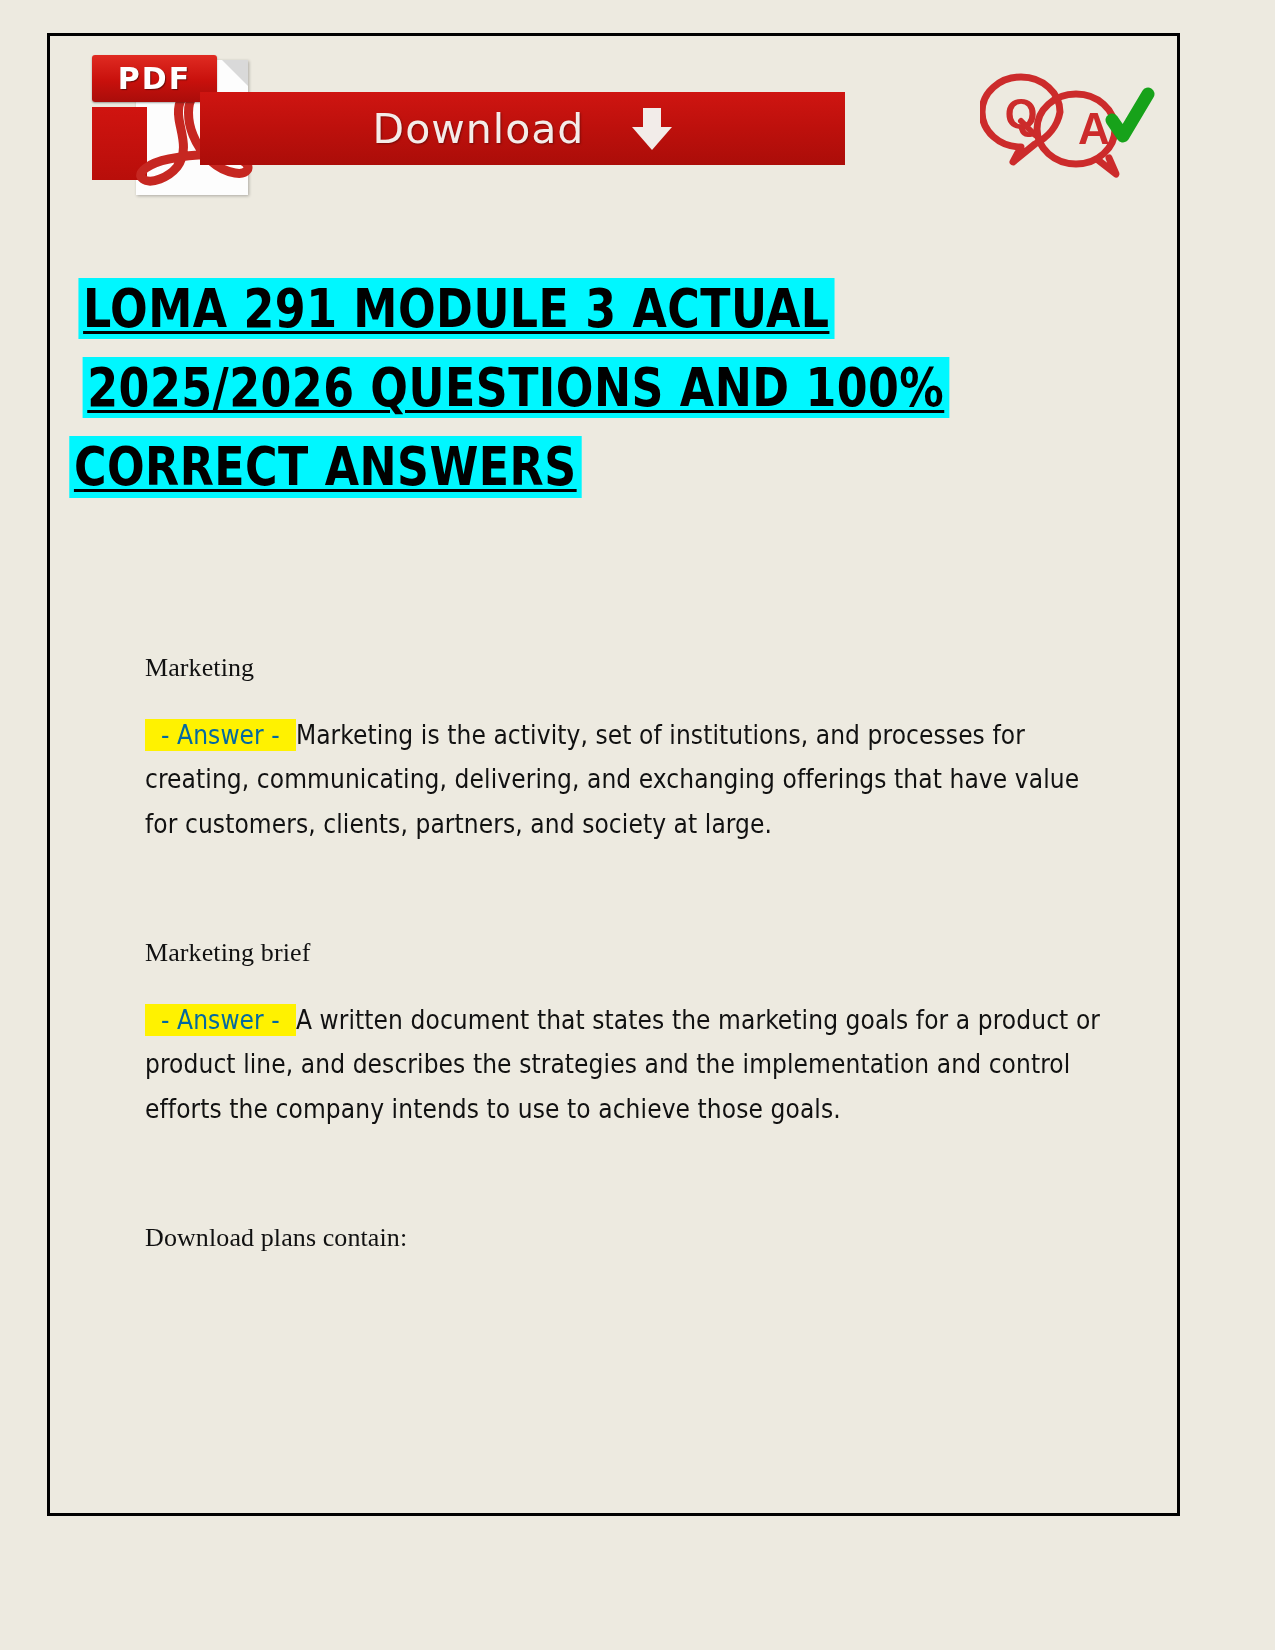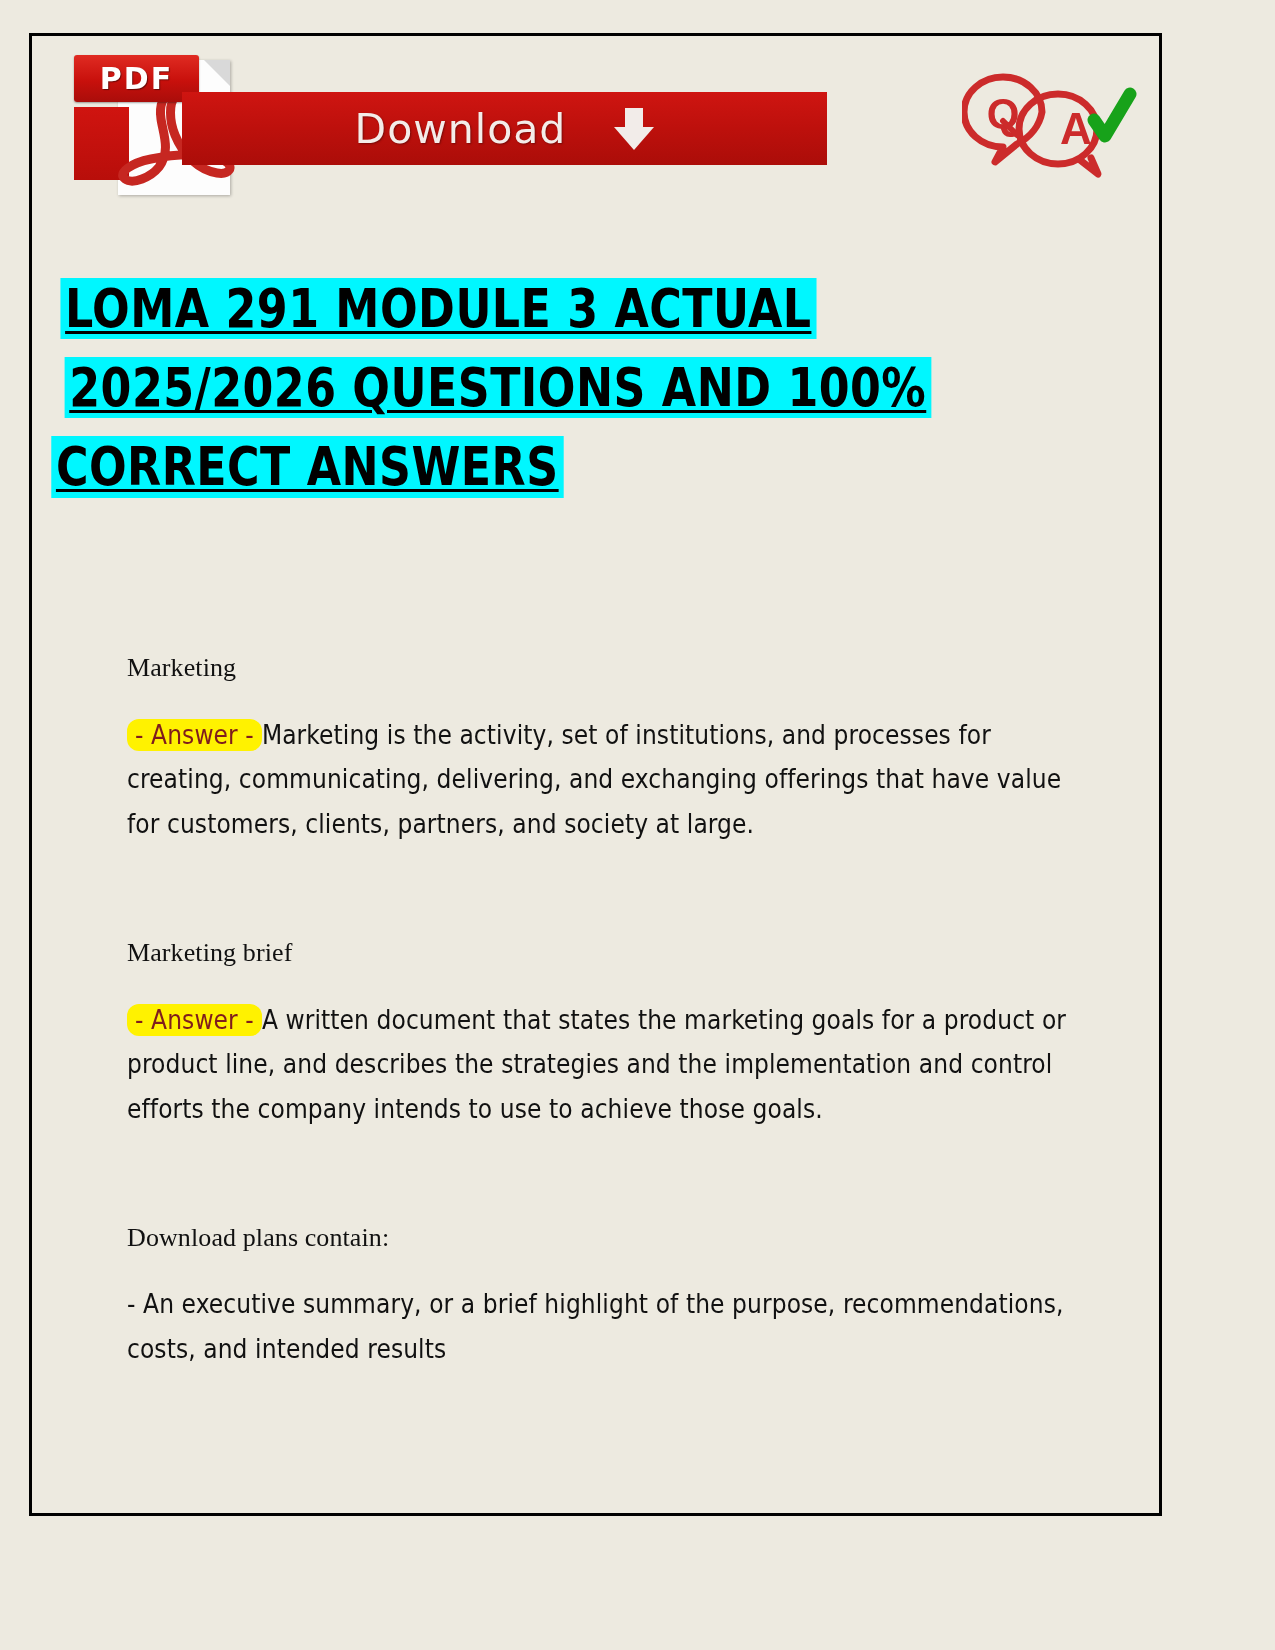--- a/index.html
+++ b/index.html
@@ -15,21 +15,21 @@
   }
   .page {
     position: absolute;
     left: 0; top: 0;
     width: 1275px;
     height: 1650px;
     background: #edeae0;
   }
   .frame {
     position: absolute;
-    left: 29px;
+    left: 47px;
     top: 33px;
     width: 1133px;
     height: 1483px;
     border: 3px solid #000;
     background: #edeae0;
     box-sizing: border-box;
   }
 
   
   .header {
@@ -197,23 +197,22 @@
   .para {
     font-family: "Liberation Sans Narrow", "DejaVu Sans Condensed", "Liberation Sans", sans-serif;
     font-size: 26px;
     color: #111;
     line-height: 1.72;
     margin: 0;
     letter-spacing: 0.1px;
   }
   .answer-tag {
     background: #fff200;
-    color: #7f1d1d;
-    padding: 1px 8px;
-    border-radius: 12px;
+    color: #0369a1;
+    padding: 1px 16px;
   }
   .gap-xl { height: 84px; }
 </style>
 </head>
 <body>
 
 <div class="page">
   <div class="frame">
 
     <div class="header">
@@ -274,18 +273,17 @@
       <p class="para"><span class="answer-tag">- Answer -</span><span>Marketing is the activity, set of institutions, and processes for creating, communicating, delivering, and exchanging offerings that have value for customers, clients, partners, and society at large.</span></p>
 
       <div class="gap-xl"></div>
 
       <p class="term">Marketing brief</p>
       <p class="para"><span class="answer-tag">- Answer -</span><span>A written document that states the marketing goals for a product or product line, and describes the strategies and the implementation and control efforts the company intends to use to achieve those goals.</span></p>
 
       <div class="gap-xl"></div>
 
       <p class="term">Download plans contain:</p>
-      <p class="para">- An executive summary, or a brief highlight of the purpose, recommendations, costs, and intended results</p>
 
     </div>
 
   </div>
 </div>
 
 </body></html>

